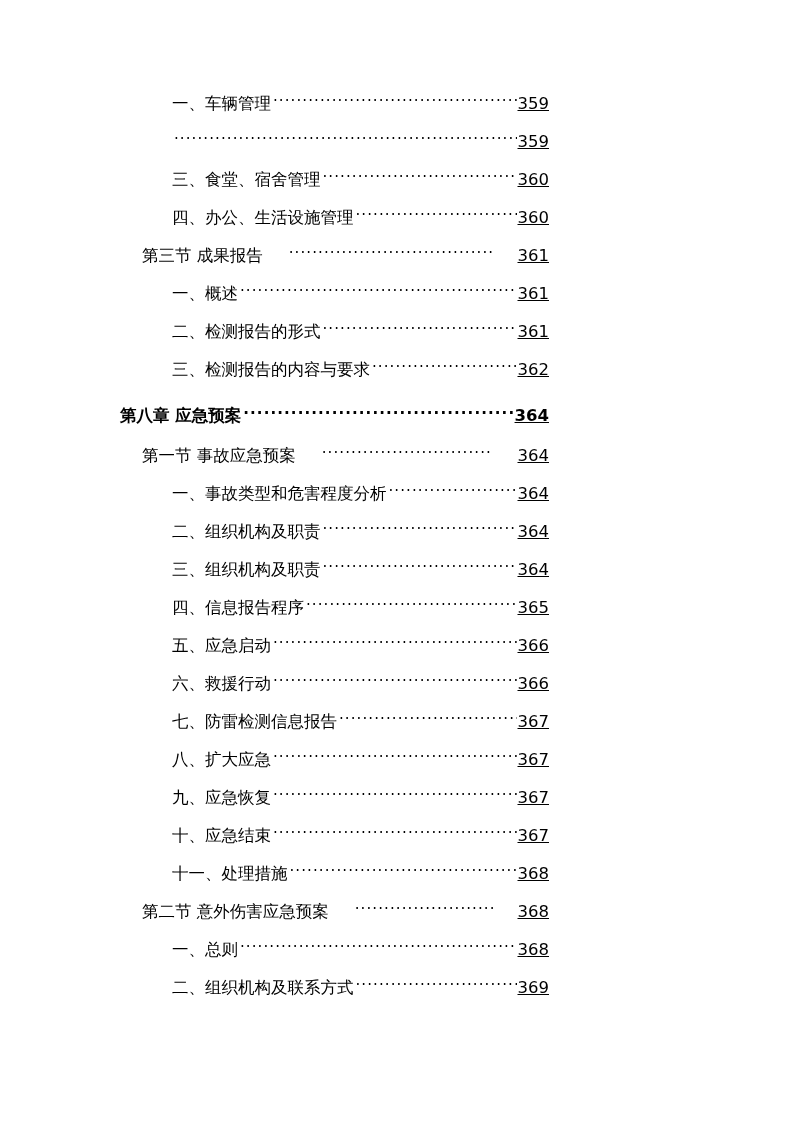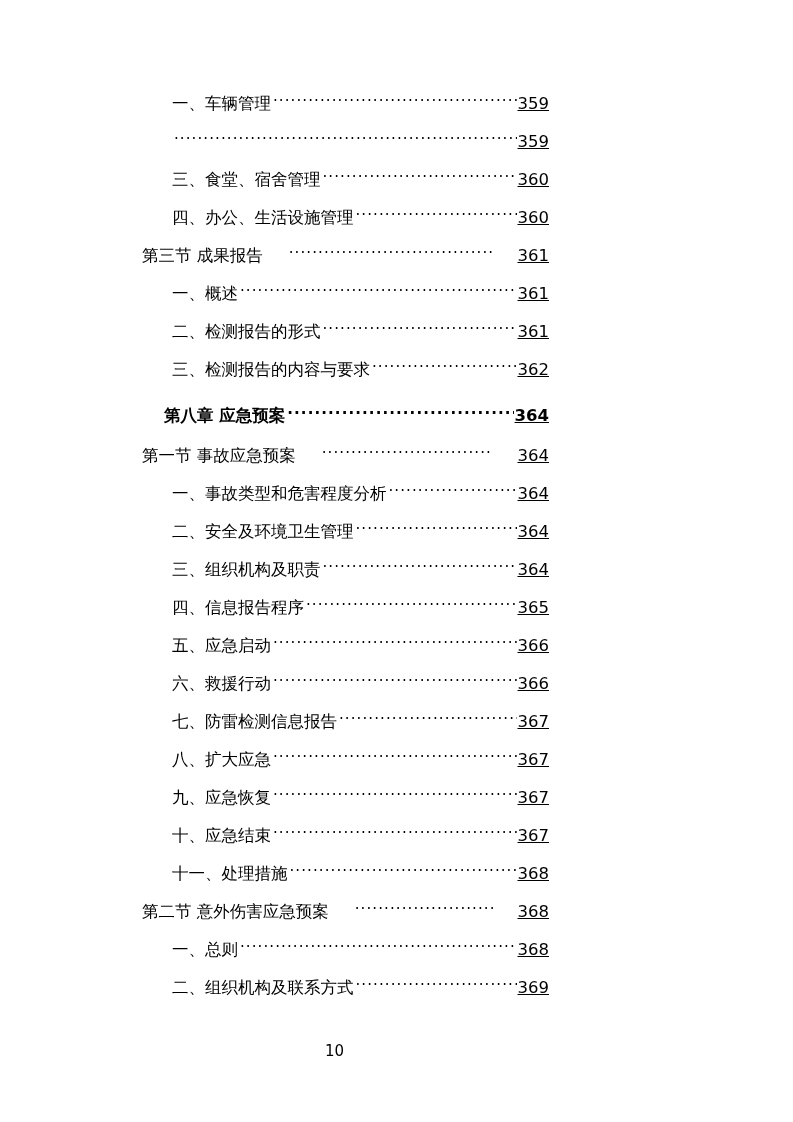--- a/index.html
+++ b/index.html
@@ -49,21 +49,21 @@
     letter-spacing: 1.1px;
     color: #000;
   }
   .toc-entry .page-num {
     flex: 0 0 auto;
     text-align: right;
     min-width: 30px;
     text-decoration: underline;
   }
   
-  .lvl-chapter { padding-left: 0px; font-weight: bold; margin-left: 44px; }
+  .lvl-chapter { padding-left: 0px; font-weight: bold; }
   .lvl-section { padding-left: 22px; gap: 24px; }
   .lvl-item    { padding-left: 52px; }
 
   .lvl-chapter .label,
   .lvl-chapter .page-num,
   .lvl-chapter .leader { font-weight: bold; }
 
   .footer-page {
     position: absolute;
     left: 0;
@@ -127,21 +127,21 @@
         <span class="label">第一节 事故应急预案</span>
         <span class="leader">·························································································</span>
         <span class="page-num">364</span>
       </div>
       <div class="toc-entry lvl-item">
         <span class="label">一、事故类型和危害程度分析</span>
         <span class="leader">·························································································</span>
         <span class="page-num">364</span>
       </div>
       <div class="toc-entry lvl-item">
-        <span class="label">二、安全及环境卫生管理</span>
+        <span class="label">二、组织机构及职责</span>
         <span class="leader">·························································································</span>
         <span class="page-num">364</span>
       </div>
       <div class="toc-entry lvl-item">
         <span class="label">三、组织机构及职责</span>
         <span class="leader">·························································································</span>
         <span class="page-num">364</span>
       </div>
       <div class="toc-entry lvl-item">
         <span class="label">四、信息报告程序</span>
@@ -192,14 +192,13 @@
         <span class="label">一、总则</span>
         <span class="leader">·························································································</span>
         <span class="page-num">368</span>
       </div>
       <div class="toc-entry lvl-item">
         <span class="label">二、组织机构及联系方式</span>
         <span class="leader">·························································································</span>
         <span class="page-num">369</span>
       </div>
     </div>
-  <div class="footer-page">10</div>
 </div>
 
 </body></html>

